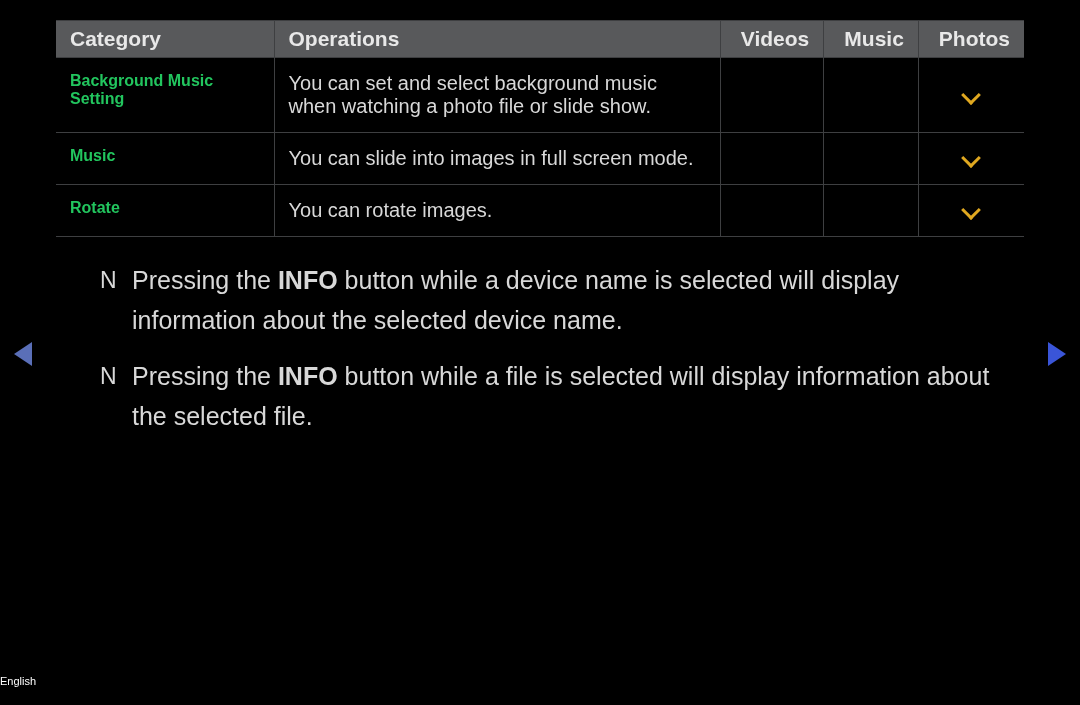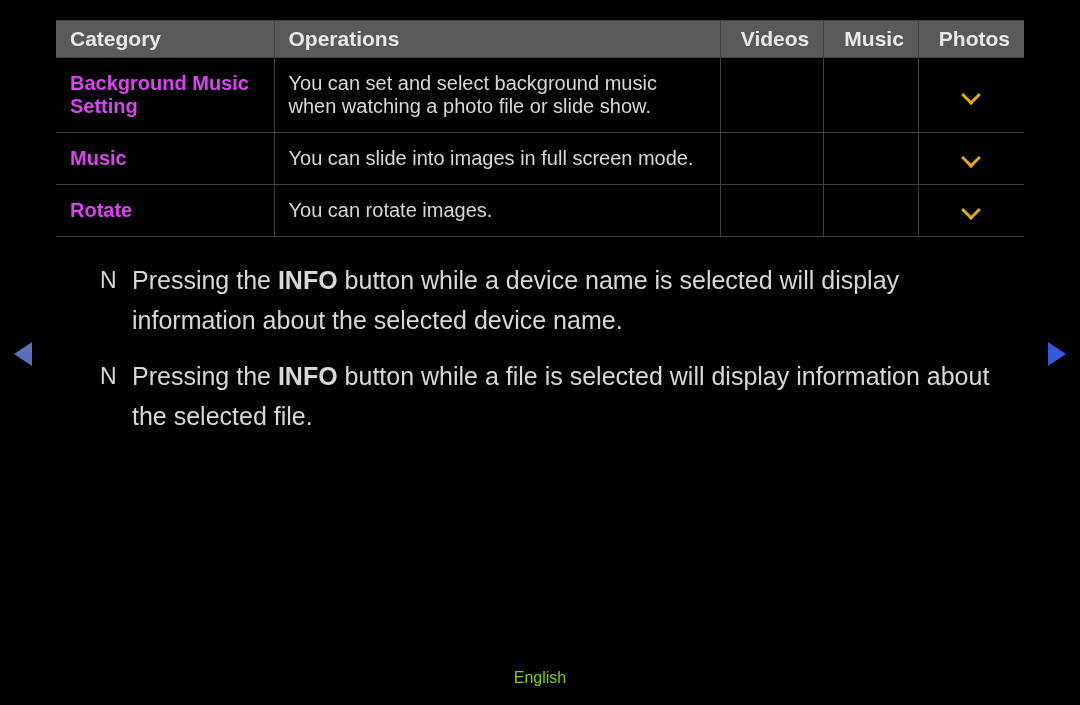--- a/index.html
+++ b/index.html
@@ -41,23 +41,23 @@
     th:last-child { border-right: none; margin-top: 12px; }
     td {
       border-right: 1px solid #3e3f41;
       border-bottom: 1px solid #3e3f41;
       padding: 14px 14px;
       font-size: 20px;
       vertical-align: top;
     }
     td:last-child { border-right: none; }
     td.cat {
-      color: #d946ef;
+      color: #22c55e;
       font-weight: 600;
-      font-size: 20px;
+      font-size: 16px;
     }
     .col-category { width: 218px; }
     .col-operations { width: auto; }
     .col-media { width: 90px; text-align: center; padding-left: 20px; }
     .chevron {
       display: inline-block;
       width: 14px;
       height: 14px;
       border-right: 3px solid #e0a820;
       border-bottom: 3px solid #e0a820;
@@ -103,23 +103,23 @@
     .nav-right {
       right: 14px;
       border-top: 12px solid transparent;
       border-bottom: 12px solid transparent;
       border-left: 18px solid #3a55d8;
     }
     .footer {
       position: absolute;
       bottom: 18px;
       width: 100%;
-      text-align: center;
-      font-size: 16px;
-      color: #84cc16;
+      text-align: left;
+      font-size: 11px;
+      color: #ffffff;
     }
     td.center { text-align: center; vertical-align: middle; }
   </style>
 </head>
 <body>
 
 <div class="table-wrap">
   <table>
     <thead>
       <tr>

